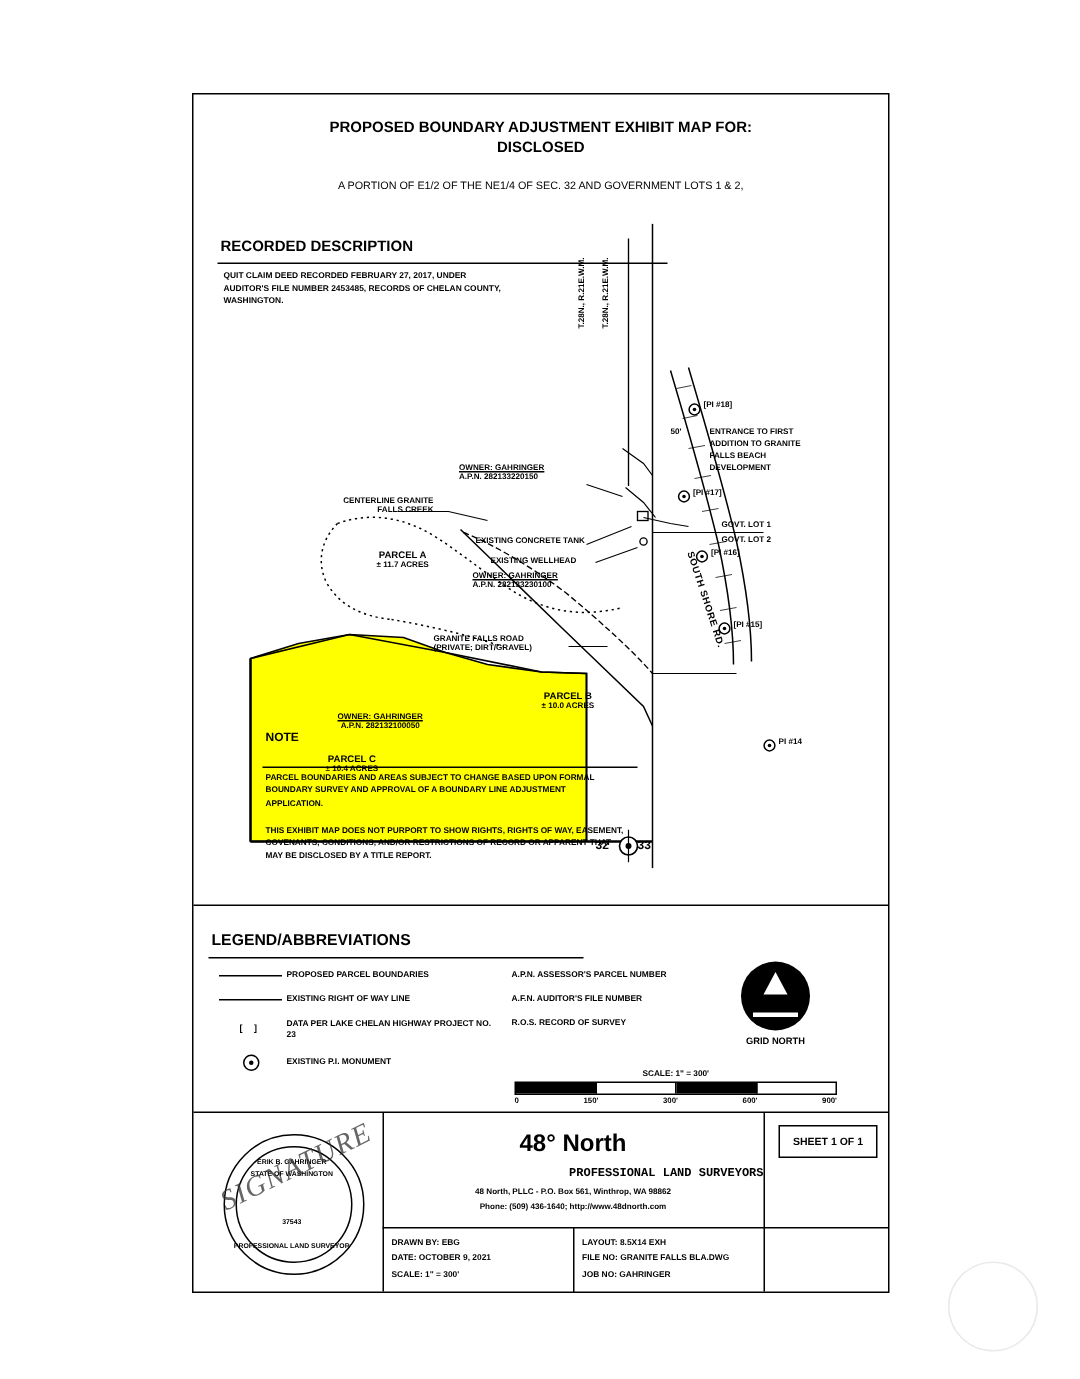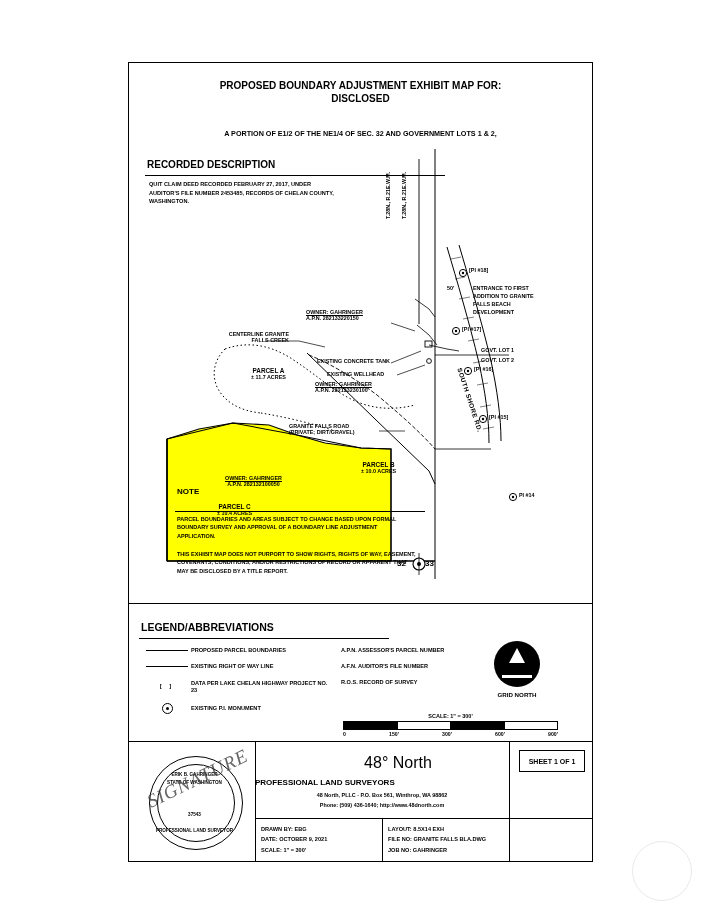--- a/index.html
+++ b/index.html
@@ -30,21 +30,21 @@
     text-align:center;
     padding-top:10px;
   }
   .exhibit-title{
     font-size:9.5px;font-weight:bold;text-decoration:underline;letter-spacing:.5px;
   }
   .main-title{
     font-size:10px;font-weight:bold;margin-top:7px;line-height:1.25;
   }
   .sub-title{
-    font-size:7.2px;font-weight:bold;margin-top:24px;line-height:1.35;
+    font-size:7.2px;font-weight:normal;margin-top:14px;line-height:1.35;
   }
 
   
   .bd-head{
     position:absolute;left:18px;top:96px;
     font-size:10px;font-weight:bold;
   }
   .bd-rule{
     position:absolute;left:16px;top:112px;width:300px;height:1px;background:#000;
   }
@@ -145,22 +145,22 @@
   .seal-sig{
     position:absolute;left:6px;top:18px;width:108px;text-align:center;
     font-family:"Liberation Serif", serif;font-style:italic;font-size:19px;color:#333;
     transform:rotate(-26deg);opacity:.75;letter-spacing:1px;
   }
   .tb-v1{position:absolute;left:126px;top:0;width:1.2px;height:100%;background:#000;}
   .tb-v2{position:absolute;left:380px;top:0;width:1.2px;height:100%;background:#000;}
   .tb-h1{position:absolute;left:126px;top:76px;right:0;height:1.2px;background:#000;}
   .tb-h2{position:absolute;left:253px;top:76px;width:1.2px;height:44px;background:#000;}
 
-  .co-name{position:absolute;left:126px;top:12px;width:254px;text-align:center;font-size:16px;font-weight:normal;margin-left:16px;}
-  .co-sub{position:absolute;left:126px;top:36px;width:254px;text-align:left;font-size:8px;font-weight:bold;}
+  .co-name{position:absolute;left:126px;top:12px;width:254px;text-align:center;font-size:16px;font-weight:bold;}
+  .co-sub{position:absolute;left:126px;top:36px;width:254px;text-align:right;font-size:8px;font-weight:bold;font-family:Liberation Mono, monospace;}
   .co-addr{position:absolute;left:126px;top:50px;width:254px;text-align:center;font-size:5.4px;font-weight:bold;}
   .co-phone{position:absolute;left:126px;top:60px;width:254px;text-align:center;font-size:5.4px;font-weight:bold;}
 
   .sheet-box{position:absolute;left:390px;top:8px;width:64px;height:20px;border:1.2px solid #000;
     display:flex;align-items:center;justify-content:center;font-size:7px;font-weight:bold;}
 
   .meta-l{position:absolute;left:132px;top:82px;width:118px;font-size:5.6px;font-weight:bold;line-height:1.85;}
   .meta-r{position:absolute;left:259px;top:82px;width:200px;font-size:5.6px;font-weight:bold;line-height:1.85;}
 
   

